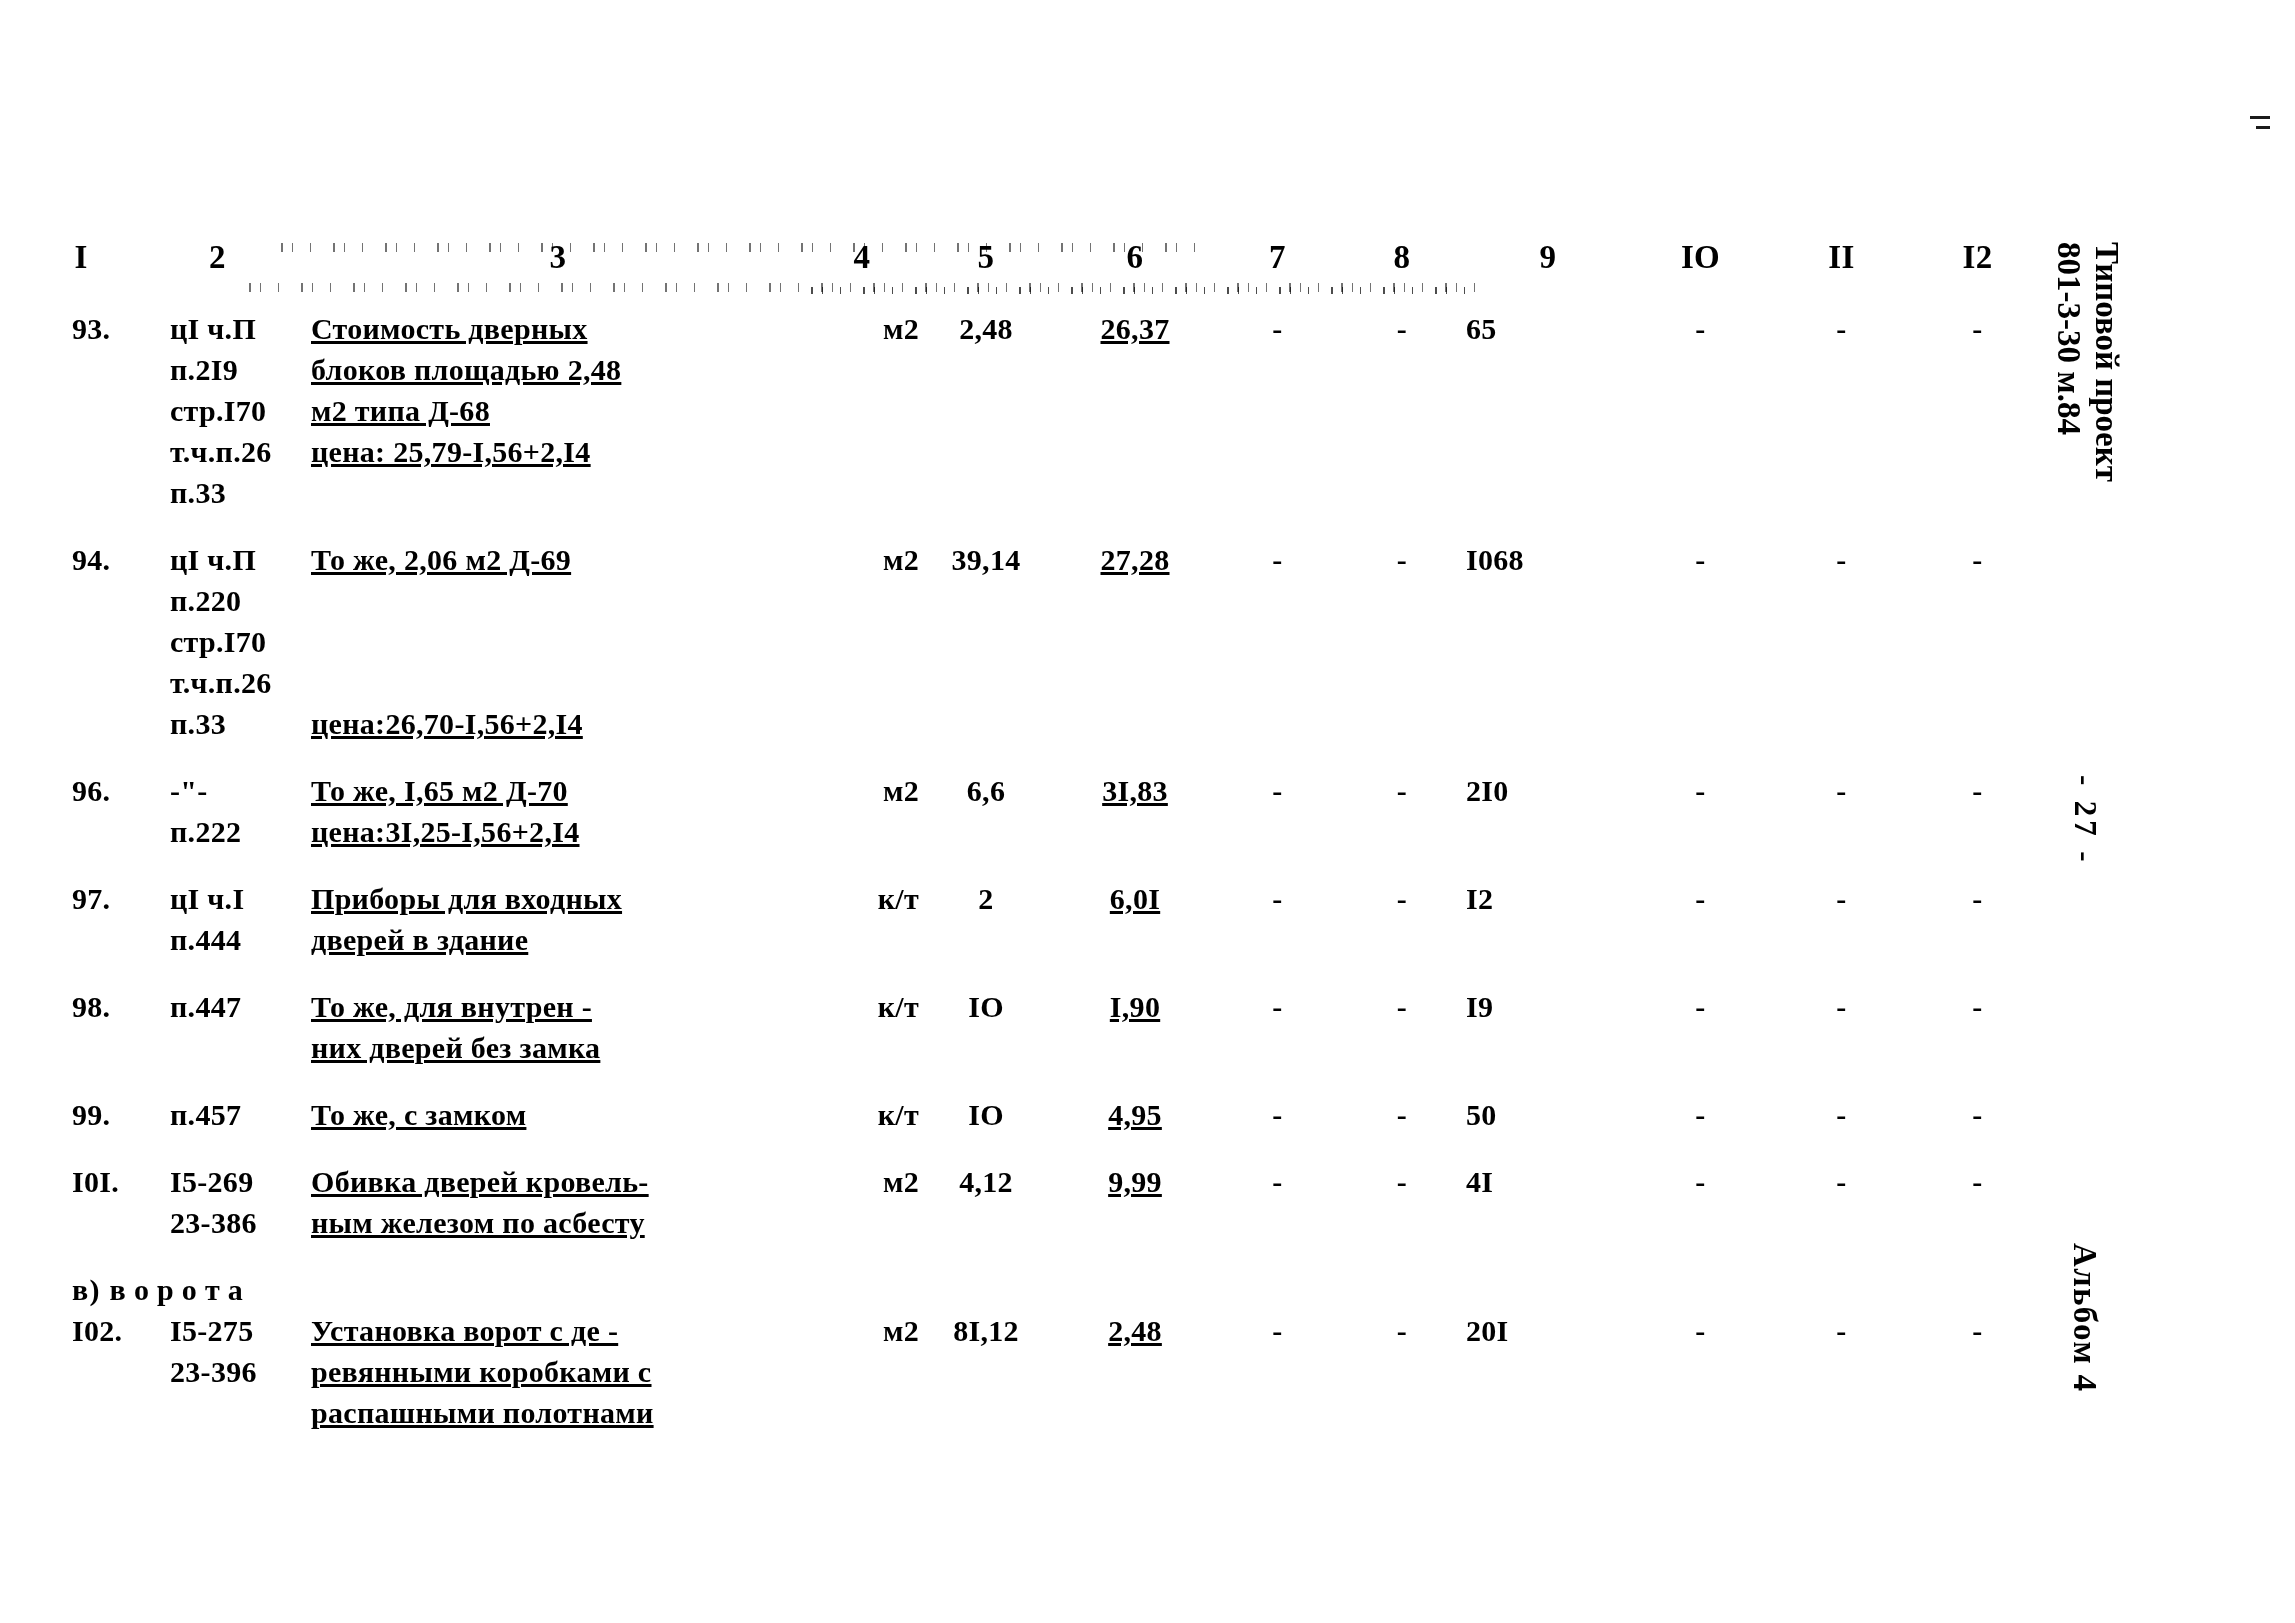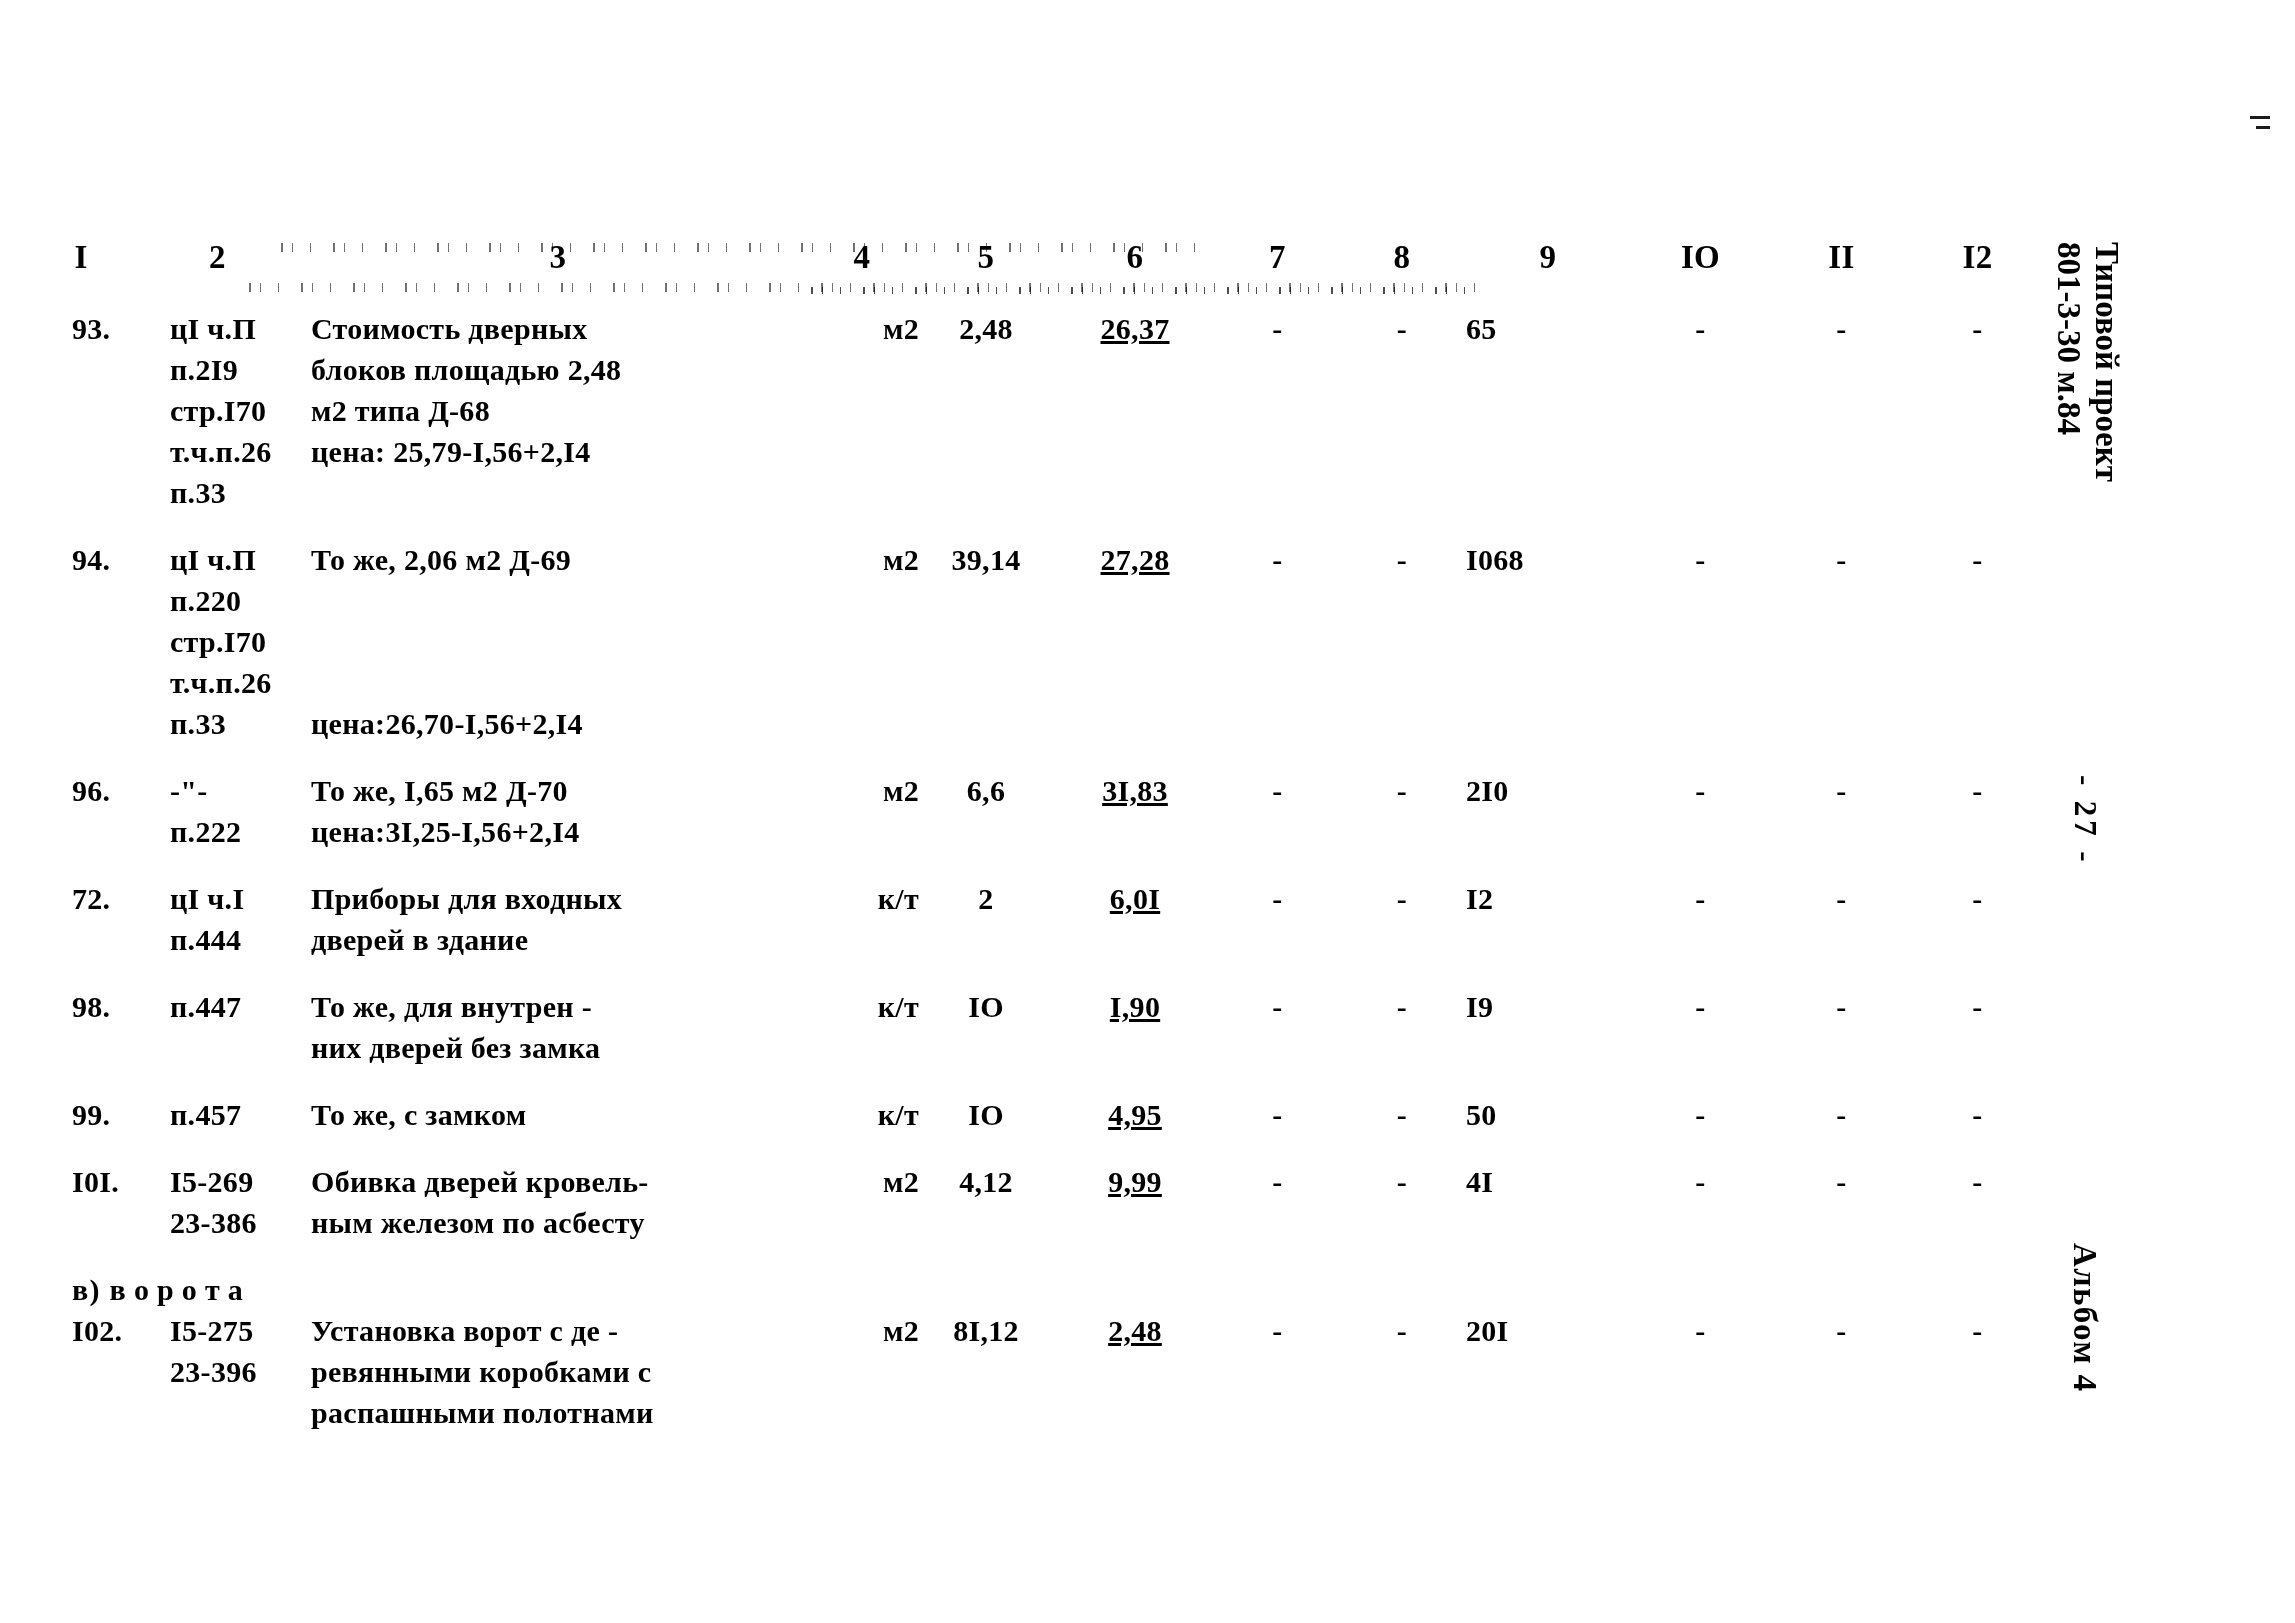--- a/index.html
+++ b/index.html
@@ -66,21 +66,21 @@
     padding-bottom: 30px;
     font-weight: bold;
   }
   tr.colnums th.h1 { text-align: left;  padding-left: 2.6px; }
   tr.colnums th.h2 { text-align: left;  padding-left: 39px; }
   tr.colnums th.h3 { text-align: center; }
 
   
   td.num   { text-align: left; padding-left: 1.3px; }
   td.ref   { text-align: left; }
-  td.desc  { text-align: left; padding-right: 5.2px; }
+  td.desc  { text-align: left; padding-right: 5.2px; text-decoration: underline; }
   td.unit  { text-align: right; }
   td.qty   { text-align: center; }
   td.price { text-align: center; text-decoration: underline; }
   td.dash  { text-align: center; }
   td.tot   { text-align: left; }
 
   
   tr.row > td { padding-bottom: 26px; }
 
   
@@ -251,21 +251,21 @@
             <td class="qty offset1">6,6</td>
             <td class="price offset1">3I,83</td>
             <td class="dash offset1">-</td>
             <td class="dash offset1">-</td>
             <td class="tot offset1">2I0</td>
             <td class="dash offset1">-</td>
             <td class="dash offset1">-</td>
             <td class="dash offset1">-</td>
           </tr>
           <tr class="row">
-            <td class="num">72.</td>
+            <td class="num">97.</td>
             <td class="ref">цI ч.I
 п.444</td>
             <td class="desc">Приборы для входных
 дверей в здание</td>
             <td class="unit offset1">к/т</td>
             <td class="qty offset1">2</td>
             <td class="price offset1">6,0I</td>
             <td class="dash offset1">-</td>
             <td class="dash offset1">-</td>
             <td class="tot offset1">I2</td>

